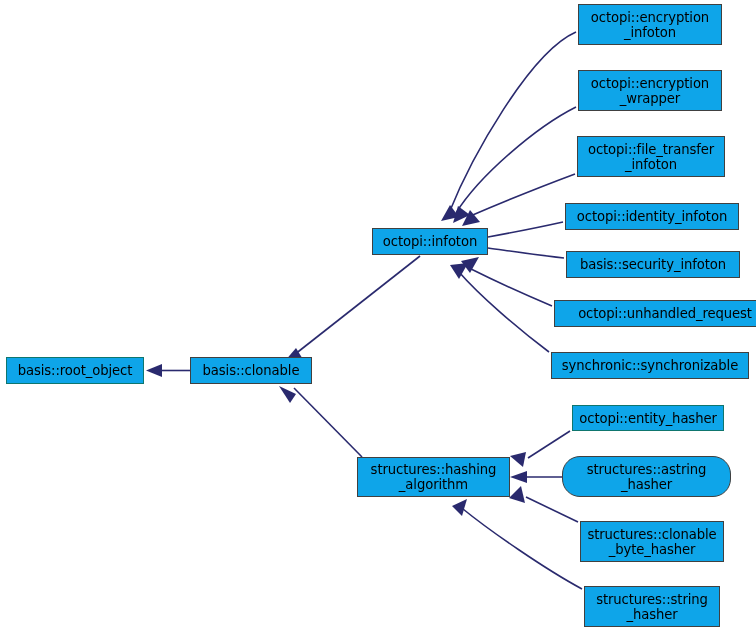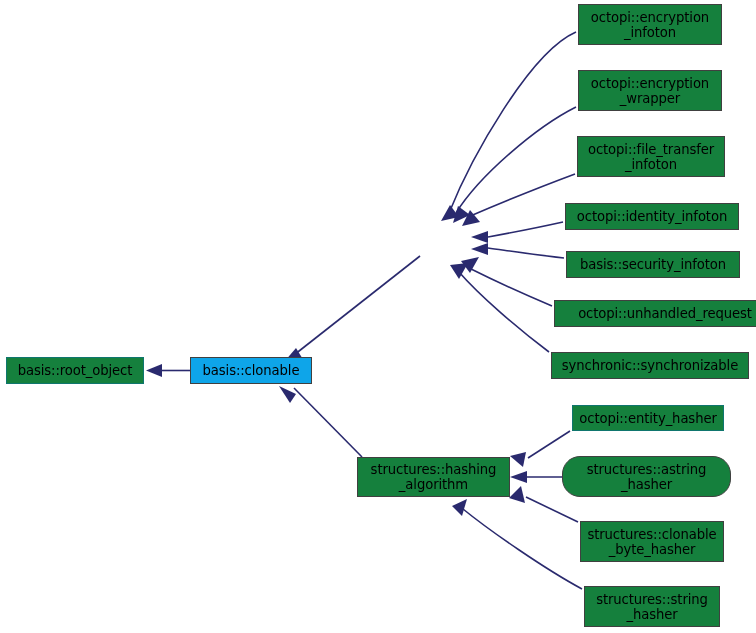--- a/index.html
+++ b/index.html
@@ -23,21 +23,21 @@
   .node {
     position: absolute;
     box-sizing: border-box;
     display: flex;
     align-items: center;
     justify-content: center;
     text-align: center;
     font-size: 13.2px;
     line-height: 15px;
     color: #000000;
-    background: #15803d;
+    background: #0ea5e9;
     border: 1px solid #404040;
     white-space: pre-line;
     letter-spacing: -0.1px;
     z-index: 5;
   }
   .node.light {
     border: 1px solid #0f766e;
   }
   .node.current {
     background: #0ea5e9;
@@ -107,20 +107,23 @@
   </svg>
 
   <div class="node light" style="left:6px; top:357px; width:138px; height:27px;">
     <span>basis::root_object</span>
   </div>
 
   <div class="node current" style="left:190px; top:357px; width:122px; height:27px;">
     <span>basis::clonable</span>
   </div>
 
+  <div class="node" style="left:372px; top:228px; width:116px; height:27px;">
+    <span>octopi::infoton</span>
+  </div>
 
   <div class="node" style="left:578px; top:4px; width:144px; height:41px;">
     <span>octopi::encryption
 _infoton</span>
   </div>
 
   <div class="node" style="left:578px; top:70px; width:144px; height:41px;">
     <span>octopi::encryption
 _wrapper</span>
   </div>

